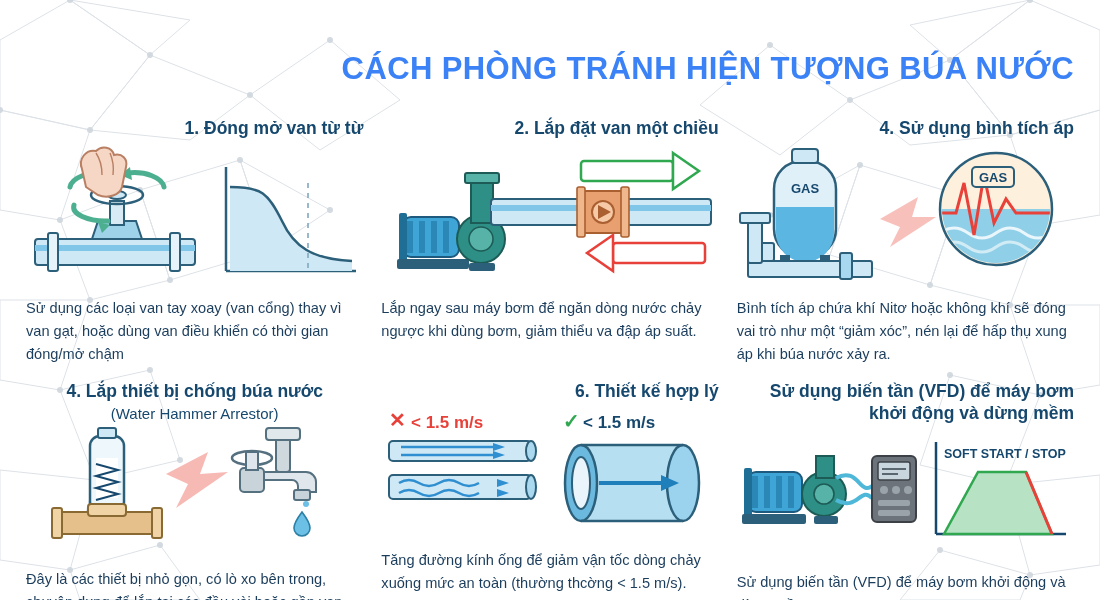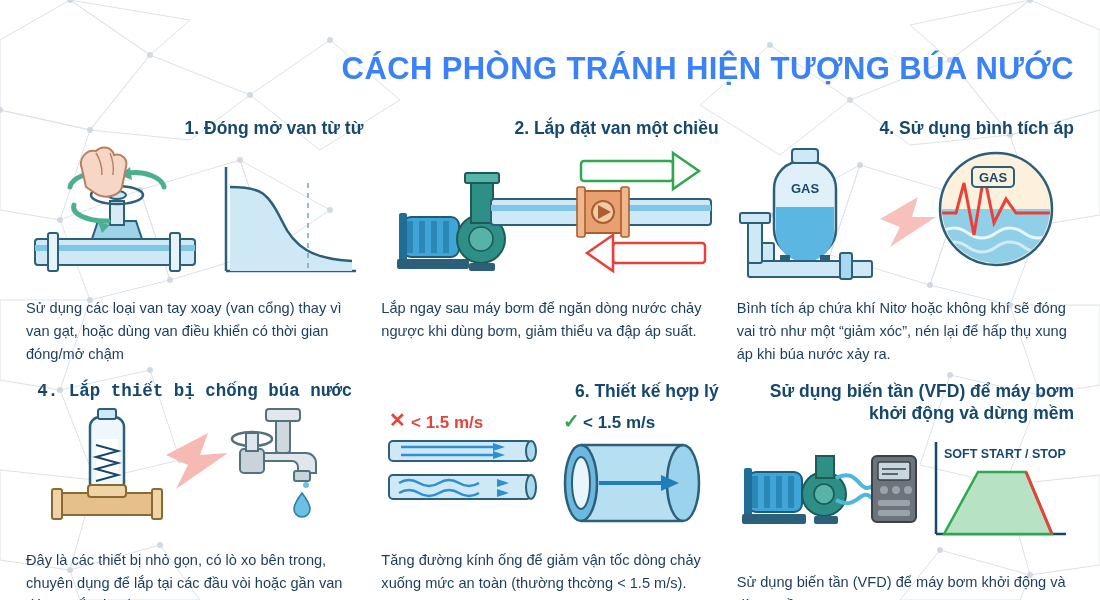--- a/index.html
+++ b/index.html
@@ -54,21 +54,21 @@
   }
 
   .card-title {
     font-size: 17.5px;
     font-weight: bold;
     color: #16486e;
     margin: 4px 0 2px 0;
     line-height: 1.25;
     text-align: right;
   }
-  .card-title.center { text-align: center; font-family: Liberation Mono, monospace; }
+  .card-title.center { text-align: center; }
   .card-subtitle {
     font-size: 15px;
     color: #16486e;
     text-align: center;
     margin-bottom: 2px;
   }
 
   .art {
     height: 150px;
     display: flex;
@@ -279,20 +279,21 @@
           </g>
           <rect x="232" y="24" width="42" height="20" rx="4" fill="#fdf0dc" stroke="#2c5f7a" stroke-width="2"></rect>
           <text x="253" y="39" font-family="Liberation Sans, sans-serif" font-size="13" font-weight="bold" fill="#16486e" text-anchor="middle">GAS</text>
         </svg>
       </div>
       <div class="desc">Bình tích áp chứa khí Nitơ hoặc không khí sẽ đóng vai trò như một “giảm xóc”, nén lại để hấp thụ xung áp khi búa nước xảy ra.</div>
     </div>
 
     <div class="card row2">
       <div class="card-title center">4. Lắp thiết bị chống búa nước</div>
+      <div class="card-subtitle">(Water Hammer Arrestor)</div>
       <div class="art short">
         <svg width="330" height="134" viewBox="0 0 330 134">
 
           <rect x="60" y="8" width="34" height="76" rx="10" fill="#eef7fb" stroke="#2c5f7a" stroke-width="2.5"></rect>
           <path d="M66,30 h22 v40 h-22 Z" fill="#ffffff"></path>
           <path d="M66,36 l22,6 l-22,6 l22,6 l-22,6 l22,6 l-22,6" fill="none" stroke="#16486e" stroke-width="2"></path>
           <rect x="68" y="0" width="18" height="10" rx="2" fill="#cfe8f6" stroke="#2c5f7a" stroke-width="2"></rect>
 
           <rect x="28" y="84" width="98" height="22" rx="3" fill="#e6c08a" stroke="#8a6a33" stroke-width="2"></rect>
           <rect x="22" y="80" width="10" height="30" rx="2" fill="#f1d4a6" stroke="#8a6a33" stroke-width="2"></rect>

